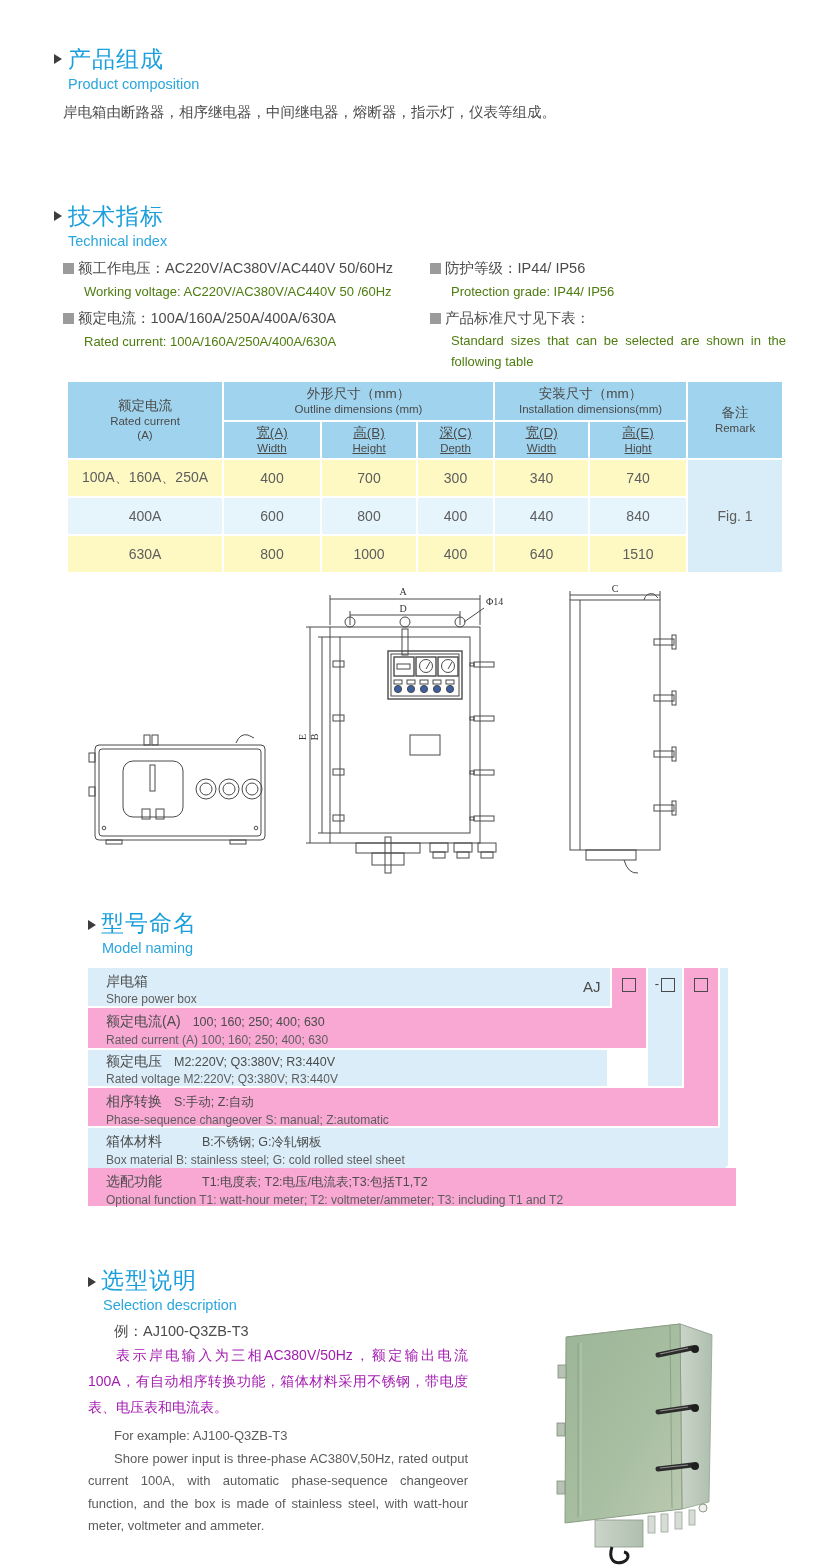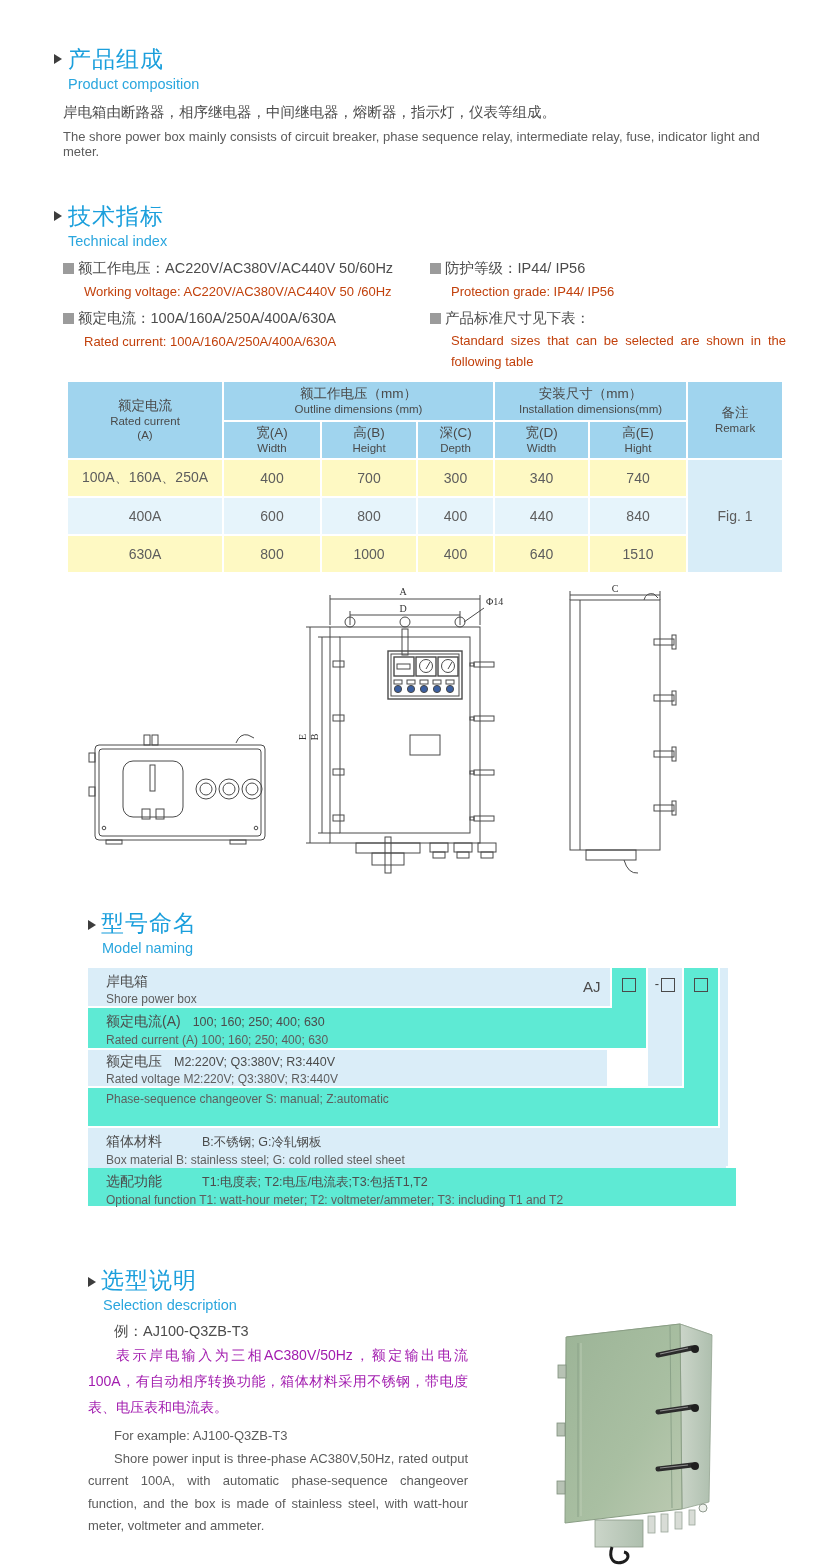--- a/index.html
+++ b/index.html
@@ -6,60 +6,59 @@
   #page{position:relative;width:830px;height:1568px;background:#ffffff;overflow:hidden;
         font-family:"Liberation Sans","DejaVu Sans",sans-serif;color:#4c4c4c;}
   .abs{position:absolute;}
   .tri{width:0;height:0;border-left:8px solid #3d3d3d;border-top:5px solid transparent;border-bottom:5px solid transparent;}
   .h-cn{font-size:23px;color:#1b9fdc;letter-spacing:1px;white-space:nowrap;}
   .h-en{font-size:14.5px;color:#2aa6de;white-space:nowrap;}
   .body-cn{font-size:14.5px;color:#4c4c4c;}
   .body-en{font-size:13px;color:#5c5c5c;}
   .bullet{display:inline-block;width:11px;height:11px;background:#9b9b9b;margin-right:4px;position:relative;top:1px;}
   .spec-cn{font-size:14.5px;color:#4c4c4c;white-space:nowrap;}
-  .spec-en{font-size:13px;color:#c2410c;padding-left:21px;white-space:nowrap;}
+  .spec-en{font-size:13px;color:#4d7c0f;padding-left:21px;white-space:nowrap;}
   .spec-en.wrap{white-space:normal;text-align:justify;}
   
   table.size{position:absolute;left:66px;top:380px;width:706px;border-collapse:separate;border-spacing:2px;table-layout:fixed;}
   table.size th,table.size td{padding:0;font-weight:normal;text-align:center;vertical-align:middle;}
   table.size th{background:#a0d4ee;color:#4a4a4a;}
   table.size .hr1 th{height:38px;}
-  table.size .hr2 th{height:36px;}
+  table.size .hr2 th{height:36px;text-decoration:underline;}
   table.size td{height:36px;font-size:14px;color:#5d5d5d;}
   tr.r-odd td{background:#fef9c3;}
   tr.r-even td{background:#e6f4fb;}
   td.remark-cell{background:#d8edf8 !important;font-size:13.5px;}
   .th-cn{display:block;font-size:13.5px;line-height:1.3;}
   .th-en{display:block;font-size:11.5px;line-height:1.2;}
   
   #naming{position:absolute;left:88px;top:968px;width:660px;height:240px;}
   .nrow{position:absolute;left:0;padding-left:18px;box-sizing:border-box;}
   .nrow .l1{font-size:14px;color:#4c4c4c;line-height:1;padding-top:6px;white-space:nowrap;}
   .nrow .l2{font-size:12px;color:#5e5e5e;line-height:1;padding-top:5px;white-space:nowrap;}
   .cn-detail{font-size:12.5px;margin-left:12px;}
   .bg-blue{background:#daedf8;}
-  .bg-gray{background:#5eead4;}
+  .bg-gray{background:#f9a8d4;}
   .strip{position:absolute;top:0;display:flex;justify-content:center;align-items:flex-start;padding-top:10px;box-sizing:border-box;}
   .sq{display:inline-block;width:12px;height:12px;border:1.5px solid #4a4a4a;background:transparent;}
   .dash{font-size:13px;color:#3a3a3a;margin-right:2px;line-height:12px;}
   
   .sel-cn{font-size:14px;color:#a21caf;line-height:1.85;text-align:justify;text-indent:2em;}
   .sel-en{font-size:13px;color:#5c5c5c;line-height:1.72;text-align:justify;text-indent:2em;}
   svg text{font-family:"Liberation Serif","DejaVu Serif",serif;}
 </style>
 </head>
 <body>
 
 <div id="page">
 
   <div class="abs tri" style="left:54px;top:54px;"></div>
   <div class="abs h-cn" style="left:68px;top:44px;">产品组成</div>
   <div class="abs h-en" style="left:68px;top:76px;">Product  composition</div>
   <div class="abs body-cn" style="left:63px;top:103px;width:720px;">岸电箱由断路器，相序继电器，中间继电器，熔断器，指示灯，仪表等组成。</div>
-  <div class="abs body-en" style="left:63px;top:129px;width:720px;">The shore power box mainly consists of circuit breaker, phase sequence relay, intermediate relay, fuse, indicator light and meter.</div>
 
   <div class="abs tri" style="left:54px;top:211px;"></div>
   <div class="abs h-cn" style="left:68px;top:201px;">技术指标</div>
   <div class="abs h-en" style="left:68px;top:233px;">Technical index</div>
 
   <div class="abs spec-cn" style="left:63px;top:259px;"><span class="bullet"></span><span>额工作电压：AC220V/AC380V/AC440V  50/60Hz</span></div>
   <div class="abs spec-en" style="left:63px;top:284px;">Working voltage: AC220V/AC380V/AC440V 50 /60Hz</div>
   <div class="abs spec-cn" style="left:63px;top:309px;"><span class="bullet"></span><span>额定电流：100A/160A/250A/400A/630A</span></div>
   <div class="abs spec-en" style="left:63px;top:334px;">Rated current: 100A/160A/250A/400A/630A</div>
 
@@ -79,21 +78,21 @@
         <col style="width:94px">
       </colgroup>
     <tbody>
         <tr class="hr1">
       <th rowspan="2">
         <span class="th-cn">额定电流</span>
         <span class="th-en">Rated current</span>
         <span class="th-en">(A)</span>
       </th>
       <th colspan="3">
-        <span class="th-cn">额工作电压（mm）</span>
+        <span class="th-cn">外形尺寸（mm）</span>
         <span class="th-en">Outline dimensions (mm)</span>
       </th>
       <th colspan="2">
         <span class="th-cn">安装尺寸（mm）</span>
         <span class="th-en">Installation dimensions(mm)</span>
       </th>
       <th rowspan="2">
         <span class="th-cn">备注</span>
         <span class="th-en">Remark</span>
       </th>
@@ -285,20 +284,21 @@
     </div>
     <div class="nrow bg-gray" style="top:40px;height:40px;width:558px;">
       <div class="l1"><span>额定电流(A)</span><span class="cn-detail">100; 160; 250; 400; 630</span></div>
       <div class="l2">Rated current (A) 100; 160; 250; 400; 630</div>
     </div>
     <div class="nrow bg-blue" style="top:82px;height:36px;width:519px;">
       <div class="l1" style="padding-top:4px;"><span>额定电压</span><span class="cn-detail">M2:220V;  Q3:380V;  R3:440V</span></div>
       <div class="l2" style="padding-top:4px;">Rated voltage  M2:220V;  Q3:380V;  R3:440V</div>
     </div>
     <div class="nrow bg-gray" style="top:120px;height:38px;width:630px;">
+      <div class="l1" title="相序转换"><span>相序转换</span><span class="cn-detail">S:手动; Z:自动</span></div>
       <div class="l2">Phase-sequence changeover  S: manual;  Z:automatic</div>
     </div>
     <div class="nrow bg-blue" style="top:160px;height:54px;width:638px;">
       <div class="l1"><span>箱体材料</span><span class="cn-detail" style="margin-left:40px;">B:不锈钢;  G:冷轧钢板</span></div>
       <div class="l2">Box material   B: stainless steel; G: cold rolled steel sheet</div>
     </div>
     <div class="nrow bg-gray" style="top:200px;height:38px;width:648px;">
       <div class="l1"><span>选配功能</span><span class="cn-detail" style="margin-left:40px;">T1:电度表;  T2:电压/电流表;T3:包括T1,T2</span></div>
       <div class="l2">Optional function  T1: watt-hour meter; T2: voltmeter/ammeter; T3: including T1 and T2</div>
     </div>

